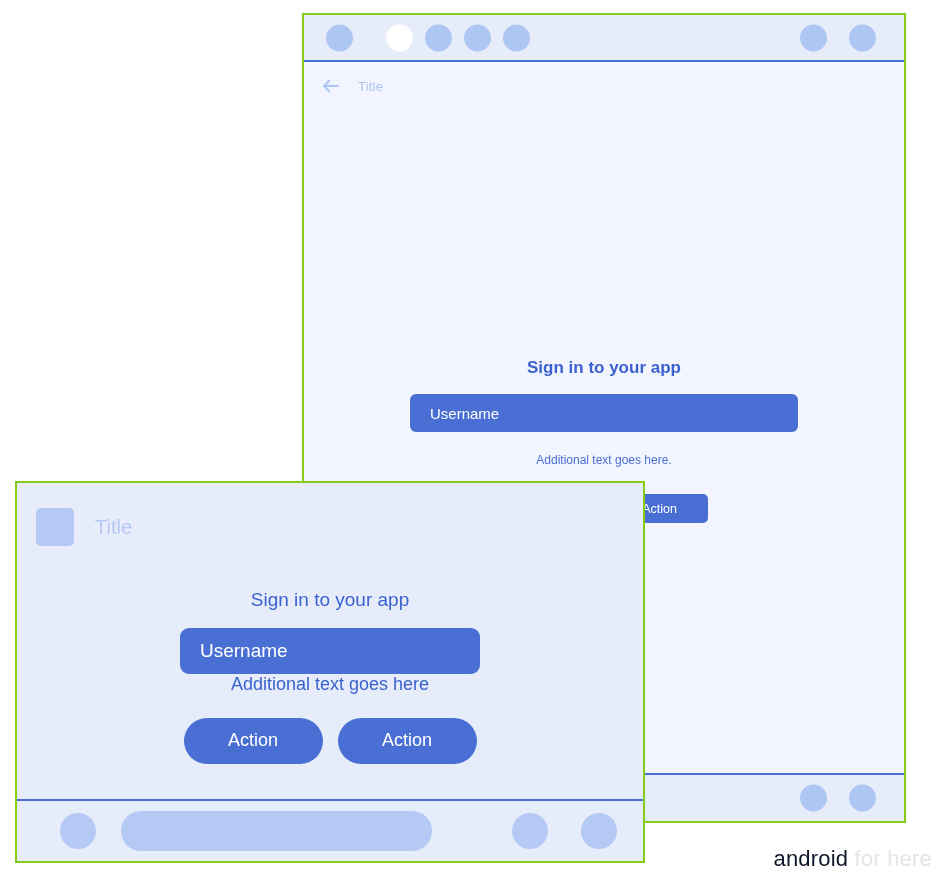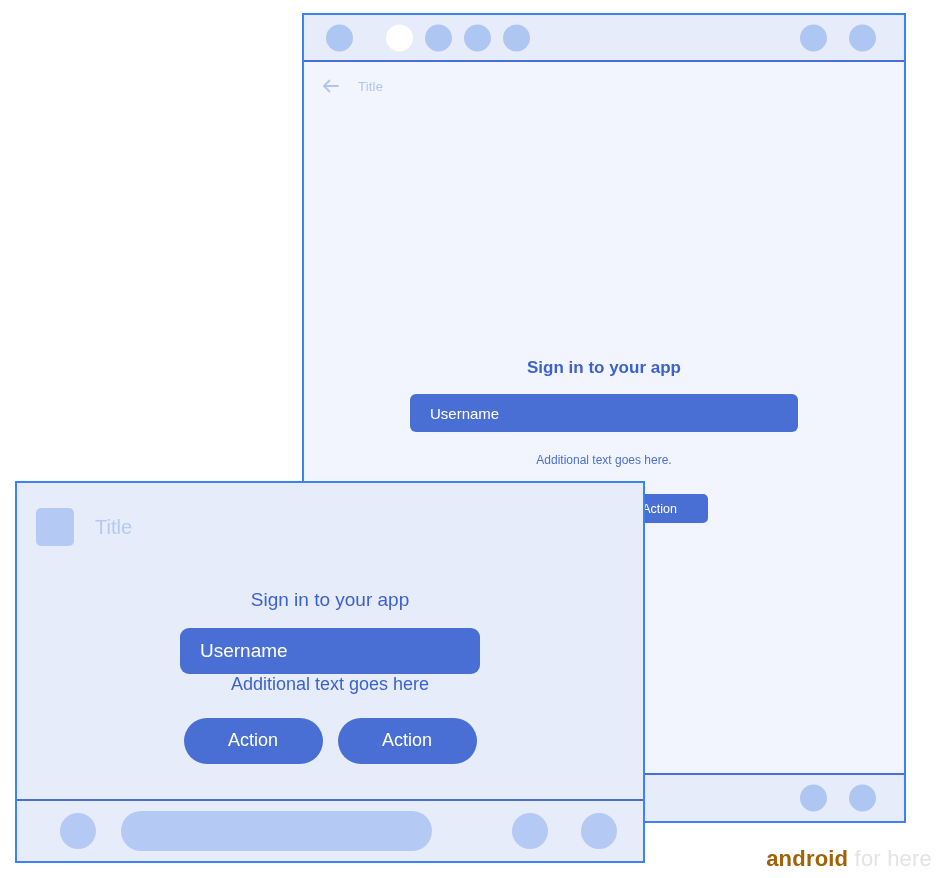--- a/index.html
+++ b/index.html
@@ -13,21 +13,21 @@
     position: relative;
     overflow: hidden;
     font-family: "Liberation Sans", sans-serif;
     -webkit-font-smoothing: antialiased;
   }
 
   
   .window {
     position: absolute;
     box-sizing: border-box;
-    border: 2px solid #3b82f6;
+    border: 2px solid #84cc16;
     background: #f2f5fe;
   }
 
   
   #back-window {
     left: 302px;
     top: 13px;
     width: 604px;
     height: 810px;
     background: #f2f5fe;
@@ -263,21 +263,21 @@
   
   #watermark {
     position: absolute;
     right: 14px;
     bottom: 6px;
     font-size: 22px;
     color: #e0e0e0;
     letter-spacing: .2px;
     white-space: nowrap;
   }
-  #watermark .wm-bold { font-weight: bold; color: #a16207; }
+  #watermark .wm-bold { font-weight: normal; color: #0f172a; }
   #watermark .wm-light { color: #e4e4e4; }
 </style>
 </head>
 <body>
 
 <div class="window" id="back-window">
 
   <div id="back-statusbar">
     <span class="dot" style="left:22px"></span>
     <span class="dot highlighted" style="left:82px"></span>

